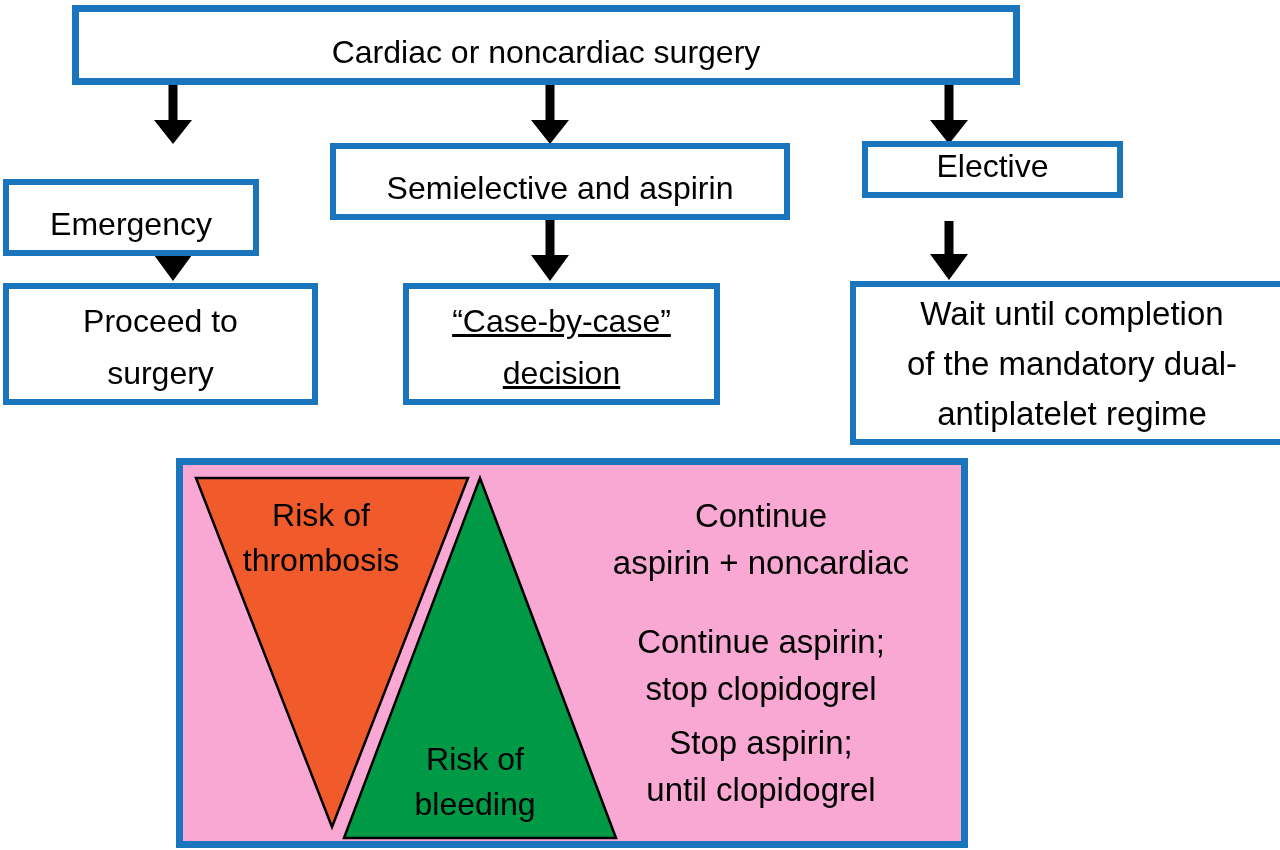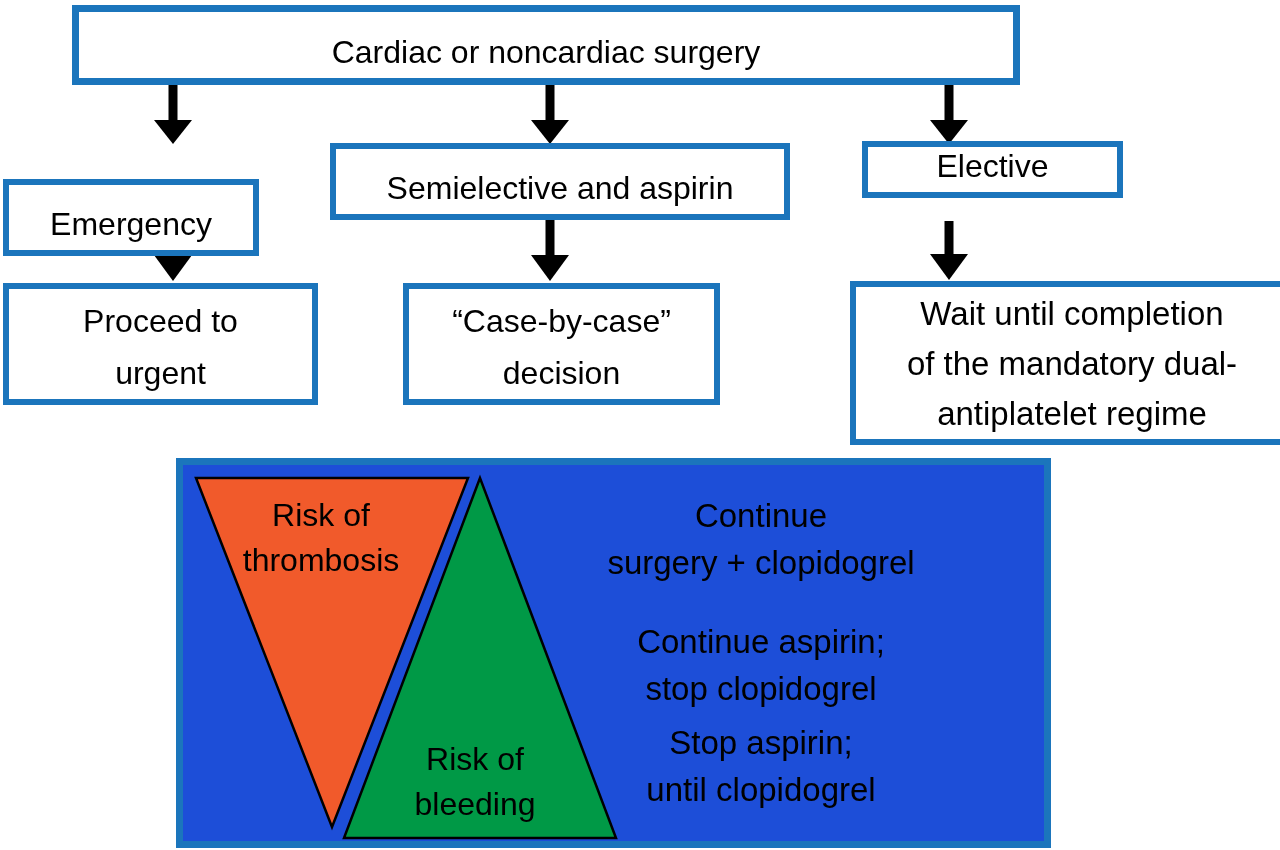--- a/index.html
+++ b/index.html
@@ -40,29 +40,29 @@
     text-align: center;
     font-size: 32px;
     line-height: 52px;
     white-space: pre-line;
   }
   .node-root     { left: 72px;  top: 5px;   width: 948px; height: 80px;  border-width: 7px; }
   .node-emergency{ left: 3px;   top: 143px; width: 256px; height: 77px; margin-top: 36px; }
   .node-semi     { left: 330px; top: 143px; width: 460px; height: 77px; }
   .node-elective { left: 862px; top: 141px; width: 261px; height: 57px; }
   .node-proceed  { left: 3px;   top: 283px; width: 315px; height: 122px; }
-  .node-case     { left: 403px; top: 283px; width: 317px; height: 122px; }
+  .node-case     { left: 403px; top: 283px; width: 317px; height: 122px; text-decoration: underline; }
   .node-wait     { left: 850px; top: 281px; width: 444px; height: 164px; font-size: 33px; line-height: 50px; }
 
   .risk-panel {
     position: absolute;
     z-index: 2;
     left: 176px; top: 458px;
-    width: 875px; height: 390px;
-    background: #1d4ed8;
+    width: 792px; height: 390px;
+    background: #f9a8d4;
     border: 7px solid var(--border-blue);
   }
   .tris { position: absolute; left: 0; top: 0; }
   .tri { stroke: #000000; stroke-width: 2.5; stroke-linejoin: miter; }
   .tri-orange { fill: var(--thrombosis-orange); }
   .tri-green  { fill: var(--bleeding-green); }
 
   .risk-label {
     position: absolute;
     text-align: center;
@@ -129,21 +129,21 @@
   </div>
   <div class="node node-semi">
     <span>Semielective and aspirin</span>
   </div>
   <div class="node node-elective">
     <span>Elective</span>
   </div>
 
   <div class="node node-proceed">
     <span>Proceed to
-urgent</span>
+surgery</span>
   </div>
   <div class="node node-case">
     <span>“Case-by-case”
 decision</span>
   </div>
   <div class="node node-wait">
     <span>Wait until completion
 of the mandatory dual-
 antiplatelet regime</span>
   </div>
@@ -153,20 +153,20 @@
       <polygon class="tri tri-orange" points="13,13 285,13 149,362"></polygon>
       <polygon class="tri tri-green" points="297,13 161,373 433,373"></polygon>
     </svg>
 
     <div class="risk-label risk-label-thrombosis">Risk of
 thrombosis</div>
     <div class="risk-label risk-label-bleeding">Risk of
 bleeding</div>
 
     <div class="option option-1">Continue
-surgery + clopidogrel</div>
+aspirin + noncardiac</div>
     <div class="option option-2">Continue aspirin;
 stop clopidogrel</div>
     <div class="option option-3">Stop aspirin;
 until clopidogrel</div>
   </div>
 
 </div>
 
 </body></html>

